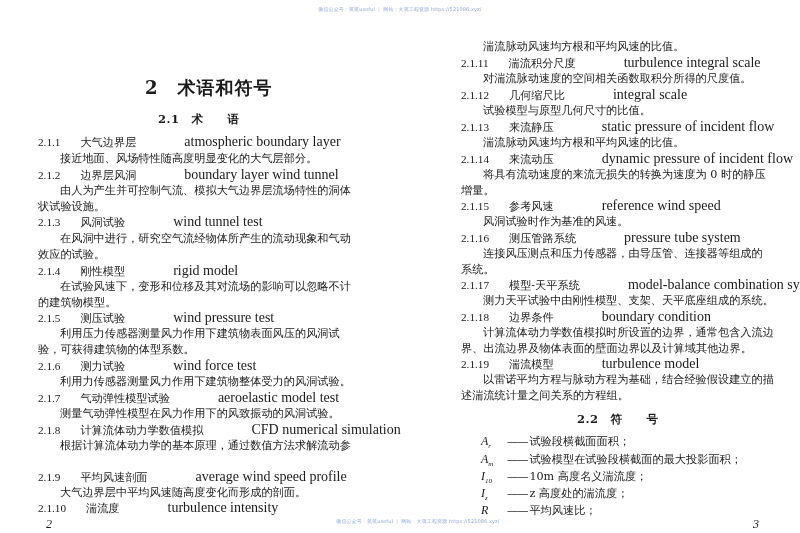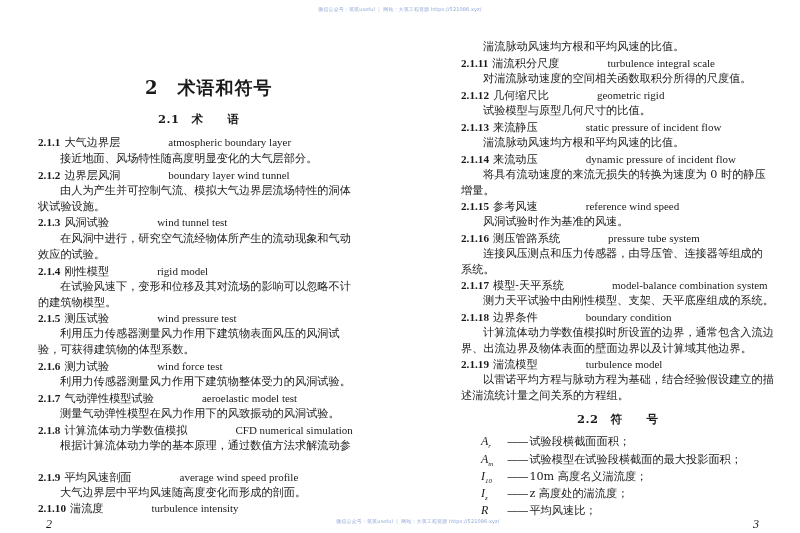--- a/index.html
+++ b/index.html
@@ -17,23 +17,23 @@
   .wm-bot { top: 518px; left: 18px; }
   .page { position: absolute; top: 0; height: 453px; }
   .page-left { left: 0; width: 420px; }
   .page-right { left: 420px; width: 380px; }
 
   .line {
     position: absolute; white-space: nowrap; font-size: 11.2px; line-height: 14px;
   }
   .ch-title { font-size: 18px; font-weight: bold; letter-spacing: 1px; }
   .sec-title { font-size: 11.5px; font-weight: bold; letter-spacing: 0.5px; }
-  .num { font-weight: bold; font-family: "Liberation Serif", serif; margin-right: 4px; }
+  .num { font-weight: normal; font-family: "Liberation Serif", serif; margin-right: 20px; }
   .zh { }
-  .en { font-family: "Liberation Serif", serif; font-size: 11px; margin-left: 8px; padding-left: 40px; }
+  .en { font-family: "Liberation Serif", serif; font-size: 14px; margin-left: 8px; padding-left: 40px; }
   .pgnum { position: absolute; font-style: italic; font-size: 12px; font-family: "Liberation Serif", serif; }
 
   .sym { position: absolute; white-space: nowrap; font-size: 11.2px; line-height: 14px; }
   .sym .s { display: inline-block; width: 26px; font-style: italic; font-family: "Liberation Serif", serif; font-size: 12px; }
   .sym sub { font-size: 7px; font-style: italic; }
   .sym .dash { display: inline-block; margin-right: 2px; letter-spacing: -1px; }
 </style>
 </head>
 <body>
 
@@ -79,21 +79,21 @@
 
   <div class="pgnum" style="left:46px; top:517px;">2</div>
 </div>
 
 <div class="page page-right">
   <div class="line" style="left:63px; top:40px;">湍流脉动风速均方根和平均风速的比值。</div>
 
   <div class="line" style="left:41px; top:56px;"><span class="num">2.1.11</span><span class="zh">湍流积分尺度</span><span class="en">turbulence integral scale</span></div>
   <div class="line" style="left:63px; top:72px;">对湍流脉动速度的空间相关函数取积分所得的尺度值。</div>
 
-  <div class="line" style="left:41px; top:88px;"><span class="num">2.1.12</span><span class="zh">几何缩尺比</span><span class="en">geometric rigid</span></div>
+  <div class="line" style="left:41px; top:88px;"><span class="num">2.1.12</span><span class="zh">几何缩尺比</span><span class="en">integral scale</span></div>
   <div class="line" style="left:63px; top:104px;">试验模型与原型几何尺寸的比值。</div>
 
   <div class="line" style="left:41px; top:120px;"><span class="num">2.1.13</span><span class="zh">来流静压</span><span class="en">static pressure of incident flow</span></div>
   <div class="line" style="left:63px; top:136px;">湍流脉动风速均方根和平均风速的比值。</div>
 
   <div class="line" style="left:41px; top:152px;"><span class="num">2.1.14</span><span class="zh">来流动压</span><span class="en">dynamic pressure of incident flow</span></div>
   <div class="line" style="left:63px; top:168px;">将具有流动速度的来流无损失的转换为速度为 0 时的静压</div>
   <div class="line" style="left:41px; top:184px;">增量。</div>
 
   <div class="line" style="left:41px; top:199px;"><span class="num">2.1.15</span><span class="zh">参考风速</span><span class="en">reference wind speed</span></div>

